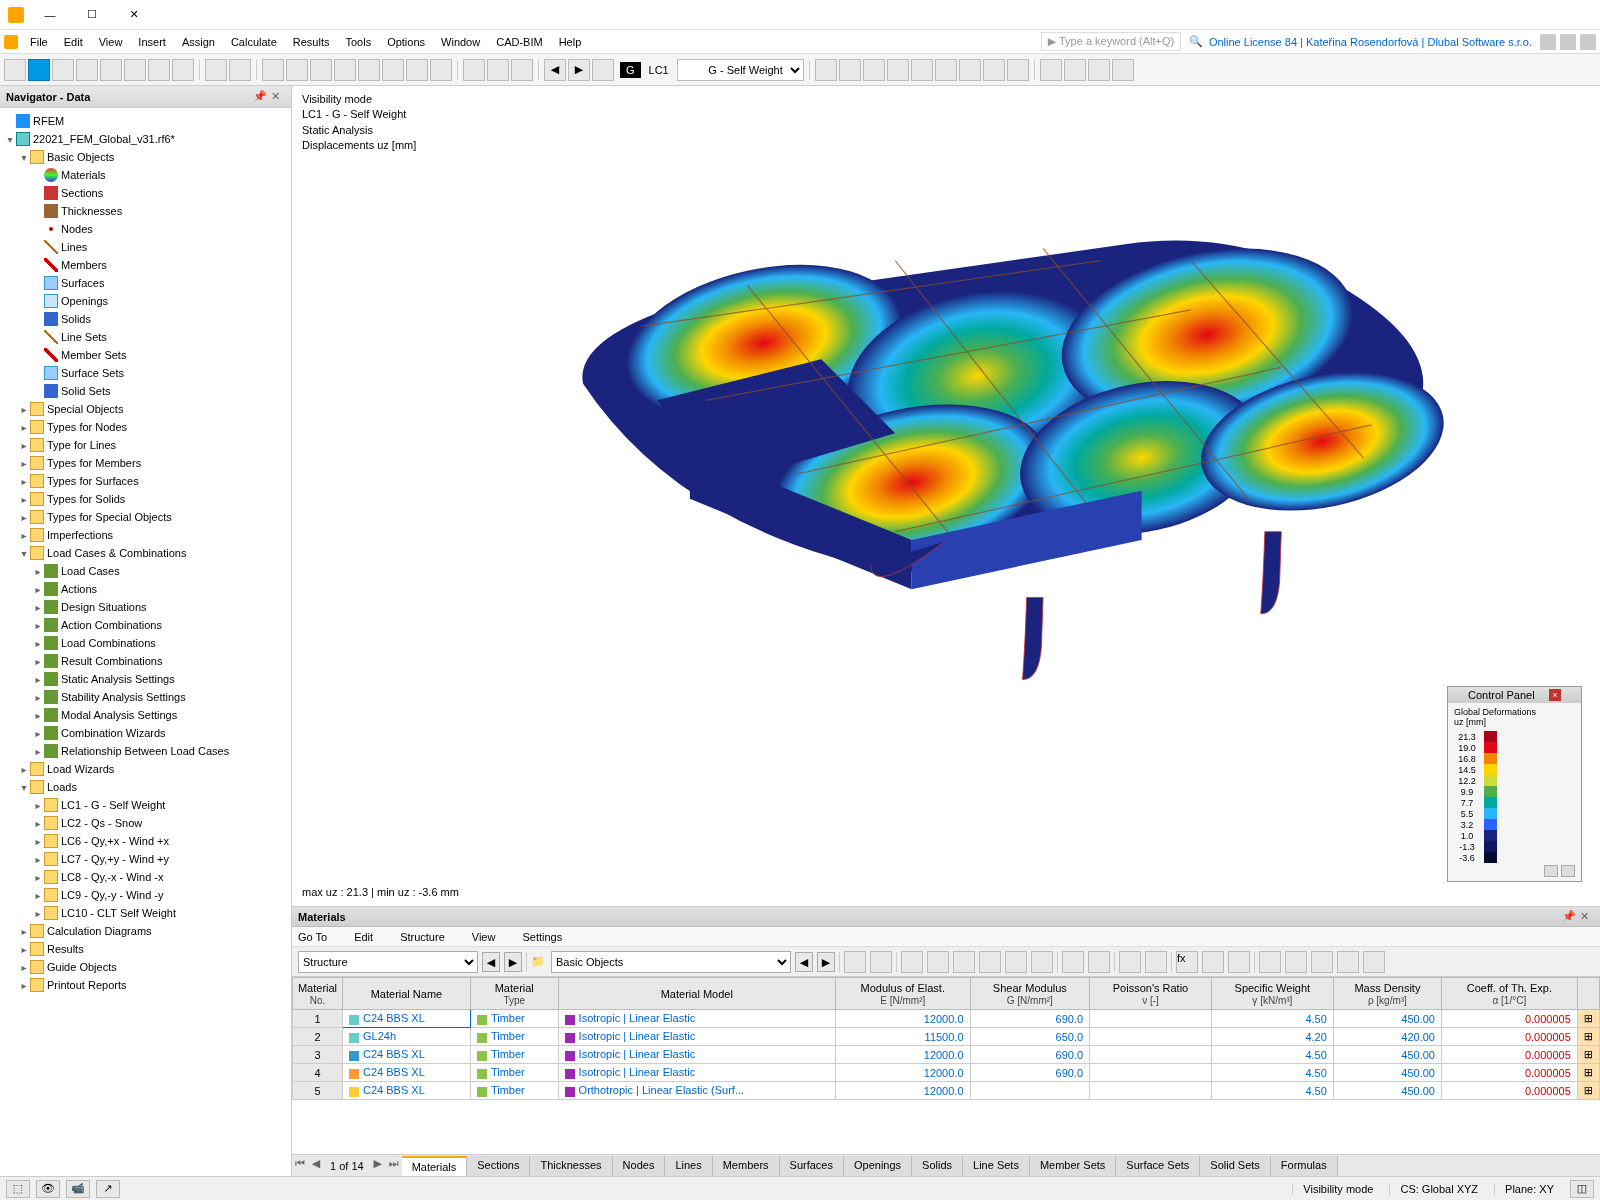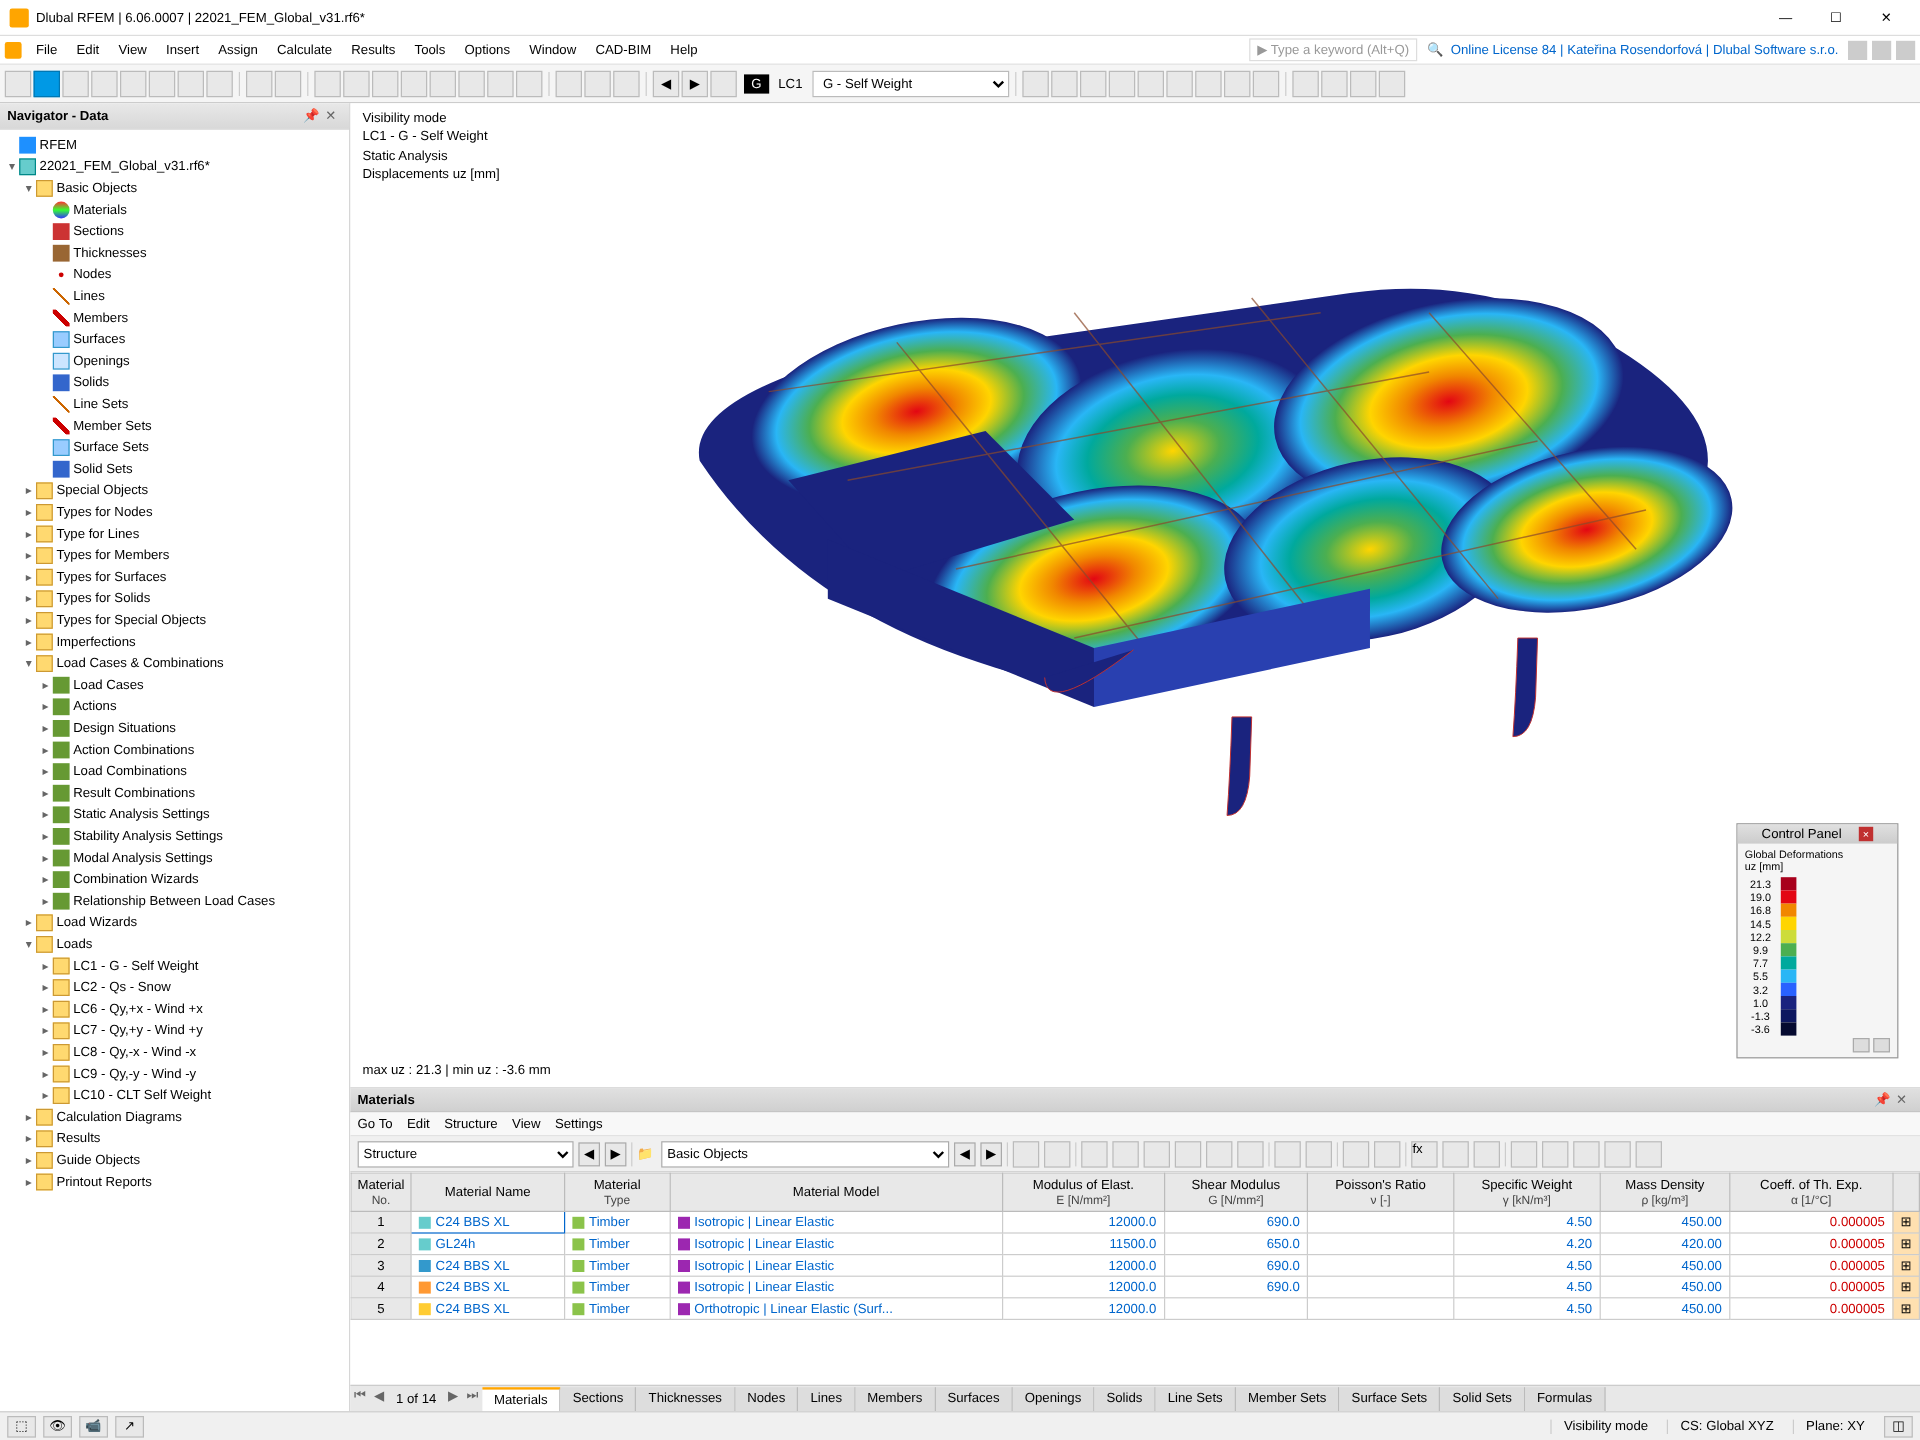--- a/index.html
+++ b/index.html
@@ -78,21 +78,21 @@
 .legend-row .val { width: 26px; text-align: center; font-size: 9px; }
 .legend-row .sw { width: 13px; height: 11px; margin-left: 4px; }
 .legend-bottom { display: flex; justify-content: flex-end; padding-top: 2px; gap: 3px; }
 .legend-bottom .ic { width: 14px; height: 12px; background: #ddd; border: 1px solid #aaa; cursor: pointer; }
 
 
 .bottom-panel { height: 270px; background: #f5f5f5; border-top: 1px solid #ccc; display: flex; flex-direction: column; }
 .bp-title { height: 20px; display: flex; align-items: center; padding: 0 6px; background: linear-gradient(#e0e0e0,#d0d0d0); border-bottom: 1px solid #bbb; }
 .bp-title .t { font-weight: 600; flex: 1; }
 .bp-title .pb { width: 14px; height: 14px; cursor: pointer; margin-left: 4px; color: #666; }
-.bp-menu { height: 20px; display: flex; align-items: center; padding: 0 6px; gap: 12px; background: #f8f8f8; border-bottom: 1px solid #ddd; }
+.bp-menu { height: 20px; display: flex; align-items: center; padding: 0 6px; gap: 27px; background: #f8f8f8; border-bottom: 1px solid #ddd; }
 .bp-menu span { cursor: pointer; }
 .bp-tools { height: 30px; display: flex; align-items: center; padding: 0 6px; gap: 4px; background: #f0f0f0; border-bottom: 1px solid #ccc; }
 .bp-tools select { height: 22px; border: 1px solid #aaa; background: #fff; }
 .bp-tools .navbtn { width: 18px; height: 20px; border: 1px solid #aaa; background: #e8e8e8; cursor: pointer; text-align: center; line-height: 18px; }
 .bp-tools .tb { width: 22px; height: 22px; border: 1px solid #bbb; background: #e8e8e8; cursor: pointer; }
 .bp-tools .sep2 { width: 1px; height: 20px; background: #ccc; }
 
 
 .tbl-wrap { flex: 1; overflow: auto; background: #fff; }
 table.grid { border-collapse: collapse; width: 100%; padding-left: 15px; }
@@ -118,21 +118,20 @@
 .statusbar { height: 24px; background: #f0f0f0; border-top: 1px solid #ccc; display: flex; align-items: center; padding: 0 6px; gap: 6px; }
 .statusbar .sbtn { width: 24px; height: 18px; border: 1px solid #bbb; background: #e8e8e8; cursor: pointer; display: flex; align-items: center; justify-content: center; }
 .statusbar .flex { flex: 1; }
 .statusbar .seg { padding: 0 10px; border-left: 1px solid #ccc; }
 </style>
 </head>
 <body>
 
 <div class="titlebar">
   <div class="logo"></div>
-  <div class="title">Dlubal RFEM | 6.06.0007 | 22021_FEM_Global_v31.rf6*</div>
   <div class="winbtns">
     <div class="winbtn">—</div>
     <div class="winbtn">☐</div>
     <div class="winbtn">✕</div>
   </div>
 </div>
 
 <div class="menubar">
   <div class="appicon"></div>
   <span class="mitem">File</span>
@@ -182,21 +181,21 @@
   <div class="sep"></div>
   <div class="tbtn"></div>
   <div class="tbtn"></div>
   <div class="tbtn"></div>
   <div class="sep"></div>
   <div class="tbtn">◀</div>
   <div class="tbtn">▶</div>
   <div class="tbtn"></div>
   <span class="lcbox">G</span>
   <span class="lcname">LC1</span>
-  <select style="width:164px;"><option>G - Self Weight</option></select>
+  <select style="width:127px;text-align:right;"><option>G - Self Weight</option></select>
   <div class="sep"></div>
   <div class="tbtn"></div>
   <div class="tbtn"></div>
   <div class="tbtn"></div>
   <div class="tbtn"></div>
   <div class="tbtn"></div>
   <div class="tbtn"></div>
   <div class="tbtn"></div>
   <div class="tbtn"></div>
   <div class="tbtn"></div>

